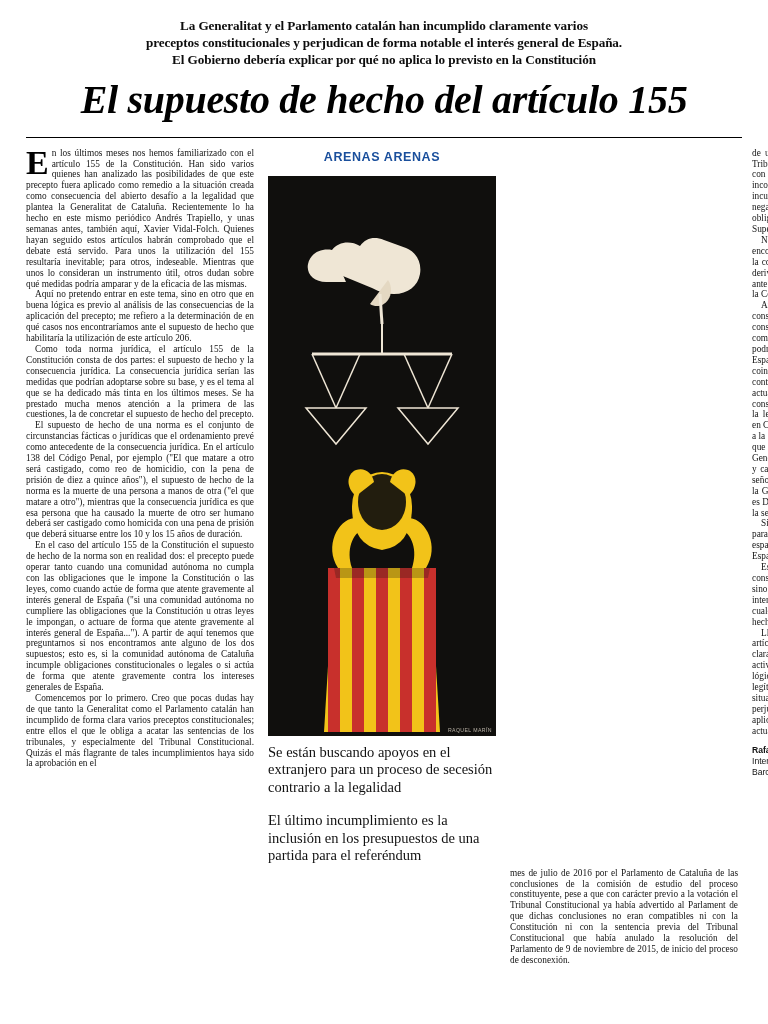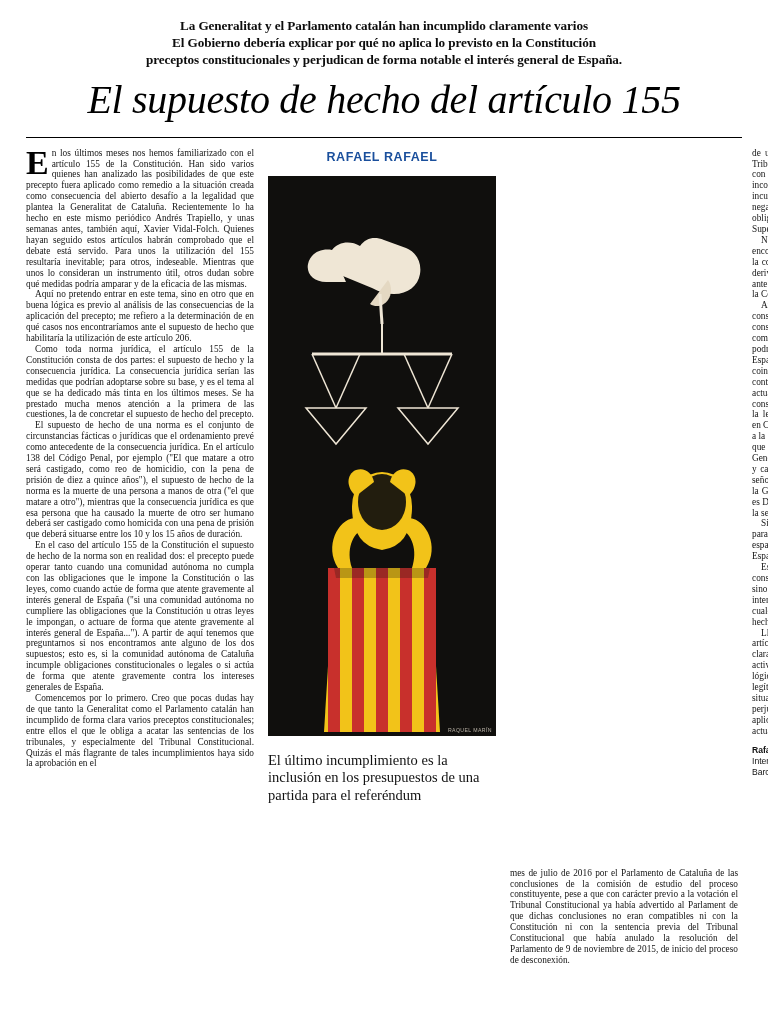--- a/index.html
+++ b/index.html
@@ -29,21 +29,21 @@
     line-height: 1.28;
     color: #0d0d0d;
     margin: 0 14px 6px 14px;
     letter-spacing: -0.1px;
   }
   .kicker div { white-space: nowrap; }
   .headline {
     text-align: center;
     font-family: "Liberation Serif", serif;
     font-style: italic;
-    font-weight: normal;
+    font-weight: bold;
     font-size: 40px;
     line-height: 1.05;
     color: #000;
     margin: 10px 0 16px 0;
     letter-spacing: -0.3px;
   }
   .rule {
     height: 1px;
     background: #000;
     margin: 0 0 10px 0;
@@ -124,41 +124,41 @@
   .sig b { font-family: "Liberation Sans", sans-serif; font-size: 8.6px; }
   .sig span { font-family: "Liberation Sans", sans-serif; font-size: 8.6px; }
 </style>
 </head>
 <body>
 
 <div class="page">
 
   <div class="kicker">
     <div>La Generalitat y el Parlamento catalán han incumplido claramente varios</div>
+    <div>preceptos constitucionales y perjudican de forma notable el interés general de España.</div>
     <div>El Gobierno debería explicar por qué no aplica lo previsto en la Constitución</div>
-    <div>preceptos constitucionales y perjudican de forma notable el interés general de España.</div>
   </div>
 
   <h1 class="headline">El supuesto de hecho del artículo 155</h1>
 
   <div class="rule"></div>
 
   <div class="cols">
 
     <div class="col">
       <p class="body first"><span class="dropcap">E</span><span>n los últimos meses nos hemos familiarizado con el artículo 155 de la Constitución. Han sido varios quienes han analizado las posibilidades de que este precepto fuera aplicado como remedio a la situación creada como consecuencia del abierto desafío a la legalidad que plantea la Generalitat de Cataluña. Recientemente lo ha hecho en este mismo periódico Andrés Trapiello, y unas semanas antes, también aquí, Xavier Vidal-Folch. Quienes hayan seguido estos artículos habrán comprobado que el debate está servido. Para unos la utilización del 155 resultaría inevitable; para otros, indeseable. Mientras que unos lo consideran un instrumento útil, otros dudan sobre qué medidas podría amparar y de la eficacia de las mismas.</span></p>
       <p class="body">Aquí no pretendo entrar en este tema, sino en otro que en buena lógica es previo al análisis de las consecuencias de la aplicación del precepto; me refiero a la determinación de en qué casos nos encontraríamos ante el supuesto de hecho que habilitaría la utilización de este artículo 206.</p>
       <p class="body">Como toda norma jurídica, el artículo 155 de la Constitución consta de dos partes: el supuesto de hecho y la consecuencia jurídica. La consecuencia jurídica serían las medidas que podrían adoptarse sobre su base, y es el tema al que se ha dedicado más tinta en los últimos meses. Se ha prestado mucha menos atención a la primera de las cuestiones, la de concretar el supuesto de hecho del precepto.</p>
       <p class="body">El supuesto de hecho de una norma es el conjunto de circunstancias fácticas o jurídicas que el ordenamiento prevé como antecedente de la consecuencia jurídica. En el artículo 138 del Código Penal, por ejemplo ("El que matare a otro será castigado, como reo de homicidio, con la pena de prisión de diez a quince años"), el supuesto de hecho de la norma es la muerte de una persona a manos de otra ("el que matare a otro"), mientras que la consecuencia jurídica es que esa persona que ha causado la muerte de otro ser humano deberá ser castigado como homicida con una pena de prisión que deberá situarse entre los 10 y los 15 años de duración.</p>
       <p class="body">En el caso del artículo 155 de la Constitución el supuesto de hecho de la norma son en realidad dos: el precepto puede operar tanto cuando una comunidad autónoma no cumpla con las obligaciones que le impone la Constitución o las leyes, como cuando actúe de forma que atente gravemente al interés general de España ("si una comunidad autónoma no cumpliere las obligaciones que la Constitución u otras leyes le impongan, o actuare de forma que atente gravemente al interés general de España..."). A partir de aquí tenemos que preguntarnos si nos encontramos ante alguno de los dos supuestos; esto es, si la comunidad autónoma de Cataluña incumple obligaciones constitucionales o legales o si actúa de forma que atente gravemente contra los intereses generales de España.</p>
       <p class="body">Comencemos por lo primero. Creo que pocas dudas hay de que tanto la Generalitat como el Parlamento catalán han incumplido de forma clara varios preceptos constitucionales; entre ellos el que le obliga a acatar las sentencias de los tribunales, y especialmente del Tribunal Constitucional. Quizás el más flagrante de tales incumplimientos haya sido la aprobación en el</p>
     </div>
 
     <div class="col mid">
-      <div class="byline">RAFAEL RAFAEL</div>
+      <div class="byline">ARENAS ARENAS</div>
 
       <div class="illus">
         <svg width="228" height="560" viewBox="0 0 228 560">
           <rect x="0" y="0" width="228" height="560" fill="#100f0d"></rect>
 
           <g>
             <path d="M92 70 C82 64 70 66 64 74 C58 82 60 94 70 98 L104 112 C112 116 118 118 126 118 C140 118 150 110 152 98 C154 86 148 76 138 72 L116 64 C106 60 98 62 92 70 Z" fill="#efe6d5"></path>
             <path d="M64 74 C52 72 42 78 40 88 C38 98 46 106 58 106 L78 106" fill="#efe6d5"></path>
             <path d="M120 104 C124 110 124 118 120 124 C116 130 108 132 102 128" fill="#e4d8c2"></path>
             <path d="M112 118 L114 148" stroke="#efe6d5" stroke-width="3" fill="none"></path>
@@ -196,20 +196,21 @@
             <path d="M140 320 C150 312 150 298 140 294 C132 291 124 296 122 306 Z" fill="#f2c319"></path>
 
             <path d="M66 392 L162 392 L160 402 L68 402 Z" fill="#100f0d" opacity="0.25"></path>
           </g>
 
           <rect x="0" y="0" width="228" height="560" fill="none"></rect>
         </svg>
         <div class="credit">RAQUEL MARÍN</div>
       </div>
 
+      <div class="pullquote">Se están buscando apoyos en el extranjero para un proceso de secesión contrario a la legalidad</div>
       <div class="pullquote second">El último incumplimiento es la inclusión en los presupuestos de una partida para el referéndum</div>
     </div>
 
     <div class="col" style="padding-top:720px;">
       <p class="body first">mes de julio de 2016 por el Parlamento de Cataluña de las conclusiones de la comisión de estudio del proceso constituyente, pese a que con carácter previo a la votación el Tribunal Constitucional ya había advertido al Parlament de que dichas conclusiones no eran compatibles ni con la Constitución ni con la sentencia previa del Tribunal Constitucional que había anulado la resolución del Parlamento de 9 de noviembre de 2015, de inicio del proceso de desconexión.</p>
     </div>
 
     <div class="col">
       <p class="body first">de una partida dedicada al referéndum de secesión que el Tribunal Constitucional había declarado como incompatible con la Constitución —por si cupiera alguna duda sobre esta incompatibilidad—; sino que también contamos con otros incumplimientos ya más antiguos, como por ejemplo la negativa a introducir el castellano en la educación, tal como obligan desde hace años varias sentencias del Tribunal Superior de Justicia de Cataluña y del Tribunal Supremo.</p>
       <p class="body">No creo que quepan muchas dudas de que nos encontramos ante una situación en la que las instituciones de la comunidad autónoma no cumplen las obligaciones que se derivan de la Constitución, por lo que por esta vía estaríamos ante la realización del supuesto de hecho del artículo 155 de la Constitución.</p>

